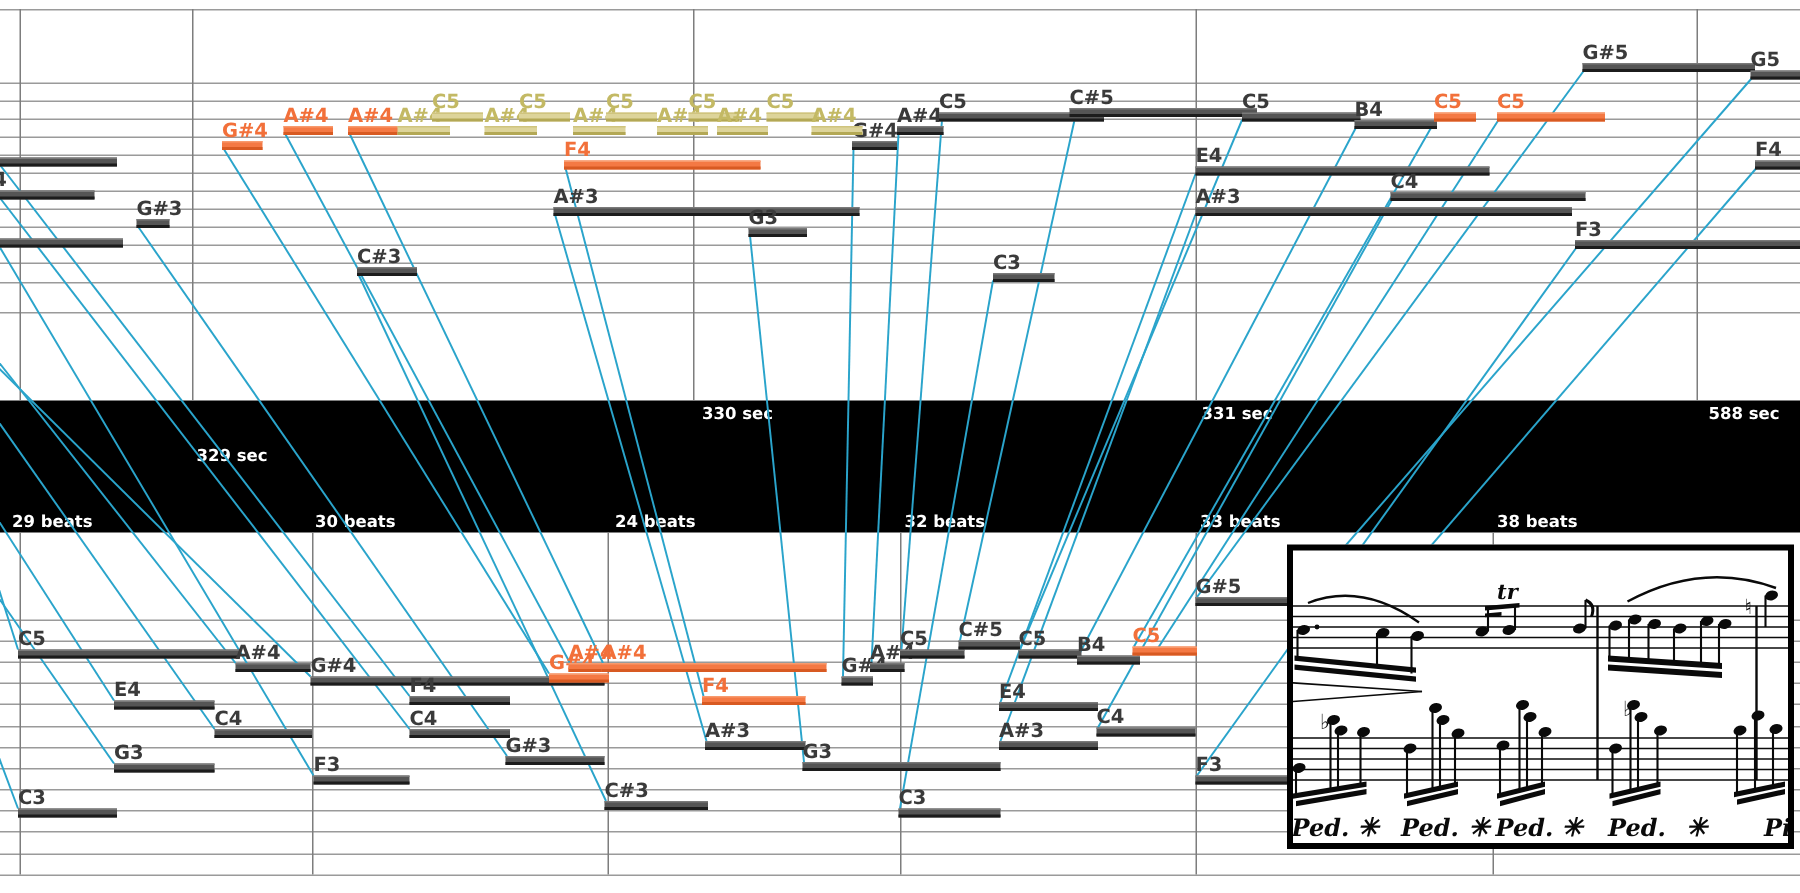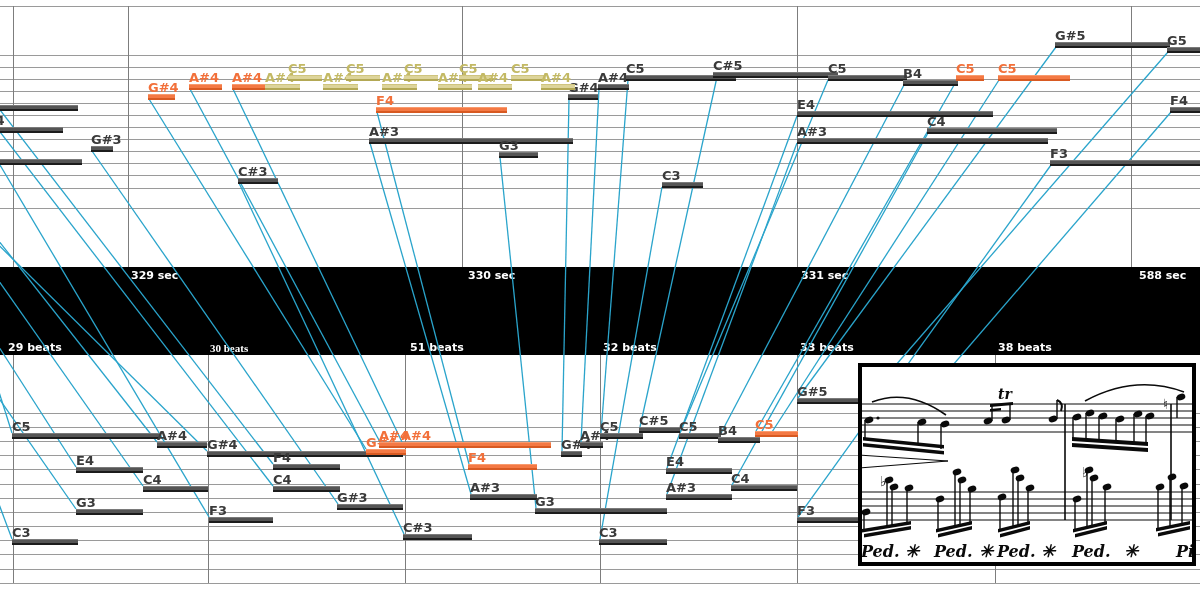--- a/index.html
+++ b/index.html
@@ -20,27 +20,27 @@
   .nlabel.orange{color:#f2703a;}
   .nlabel.olive{color:#c3b964;}
   #inset{position:absolute;z-index:10;background:#fff;border:4px solid #000;box-sizing:border-box;}
   #inset svg{display:block;}
 </style>
 </head>
 <body>
 
 <div id="stage">
   <div id="band" style="top: 267px; height: 88px; background: rgb(0, 0, 0);">
-      <span class="seclab" style="left: 131px; color: rgb(255, 255, 255);">329 sec</span>
+      <span class="seclab" style="left: 131px; color: rgb(255, 255, 255); margin-top: 28px;">329 sec</span>
       <span class="seclab" style="left: 468px; color: rgb(255, 255, 255);">330 sec</span>
       <span class="seclab" style="left: 801px; color: rgb(255, 255, 255);">331 sec</span>
       <span class="seclab" style="left: 1139px; color: rgb(255, 255, 255);">588 sec</span>
       <span class="beatlab" style="left: 8px; color: rgb(255, 255, 255);">29 beats</span>
-      <span class="beatlab" style="left: 210px; color: rgb(255, 255, 255); font-family: Liberation Serif, serif;">30 beats</span>
-      <span class="beatlab" style="left: 410px; color: rgb(255, 255, 255);">51 beats</span>
+      <span class="beatlab" style="left: 210px; color: rgb(255, 255, 255);">30 beats</span>
+      <span class="beatlab" style="left: 410px; color: rgb(255, 255, 255);">24 beats</span>
       <span class="beatlab" style="left: 603px; color: rgb(255, 255, 255);">32 beats</span>
       <span class="beatlab" style="left: 800px; color: rgb(255, 255, 255);">33 beats</span>
       <span class="beatlab" style="left: 998px; color: rgb(255, 255, 255);">38 beats</span>
     </div>
   <svg id="canvas" width="1200" height="595">
       <g stroke="#9a9a9a" stroke-width="1">
         <line x1="0" y1="6.5" x2="1200" y2="6.5"></line>
         <line x1="0" y1="55.5" x2="1200" y2="55.5"></line>
         <line x1="0" y1="67.5" x2="1200" y2="67.5"></line>
         <line x1="0" y1="79.5" x2="1200" y2="79.5"></line>

